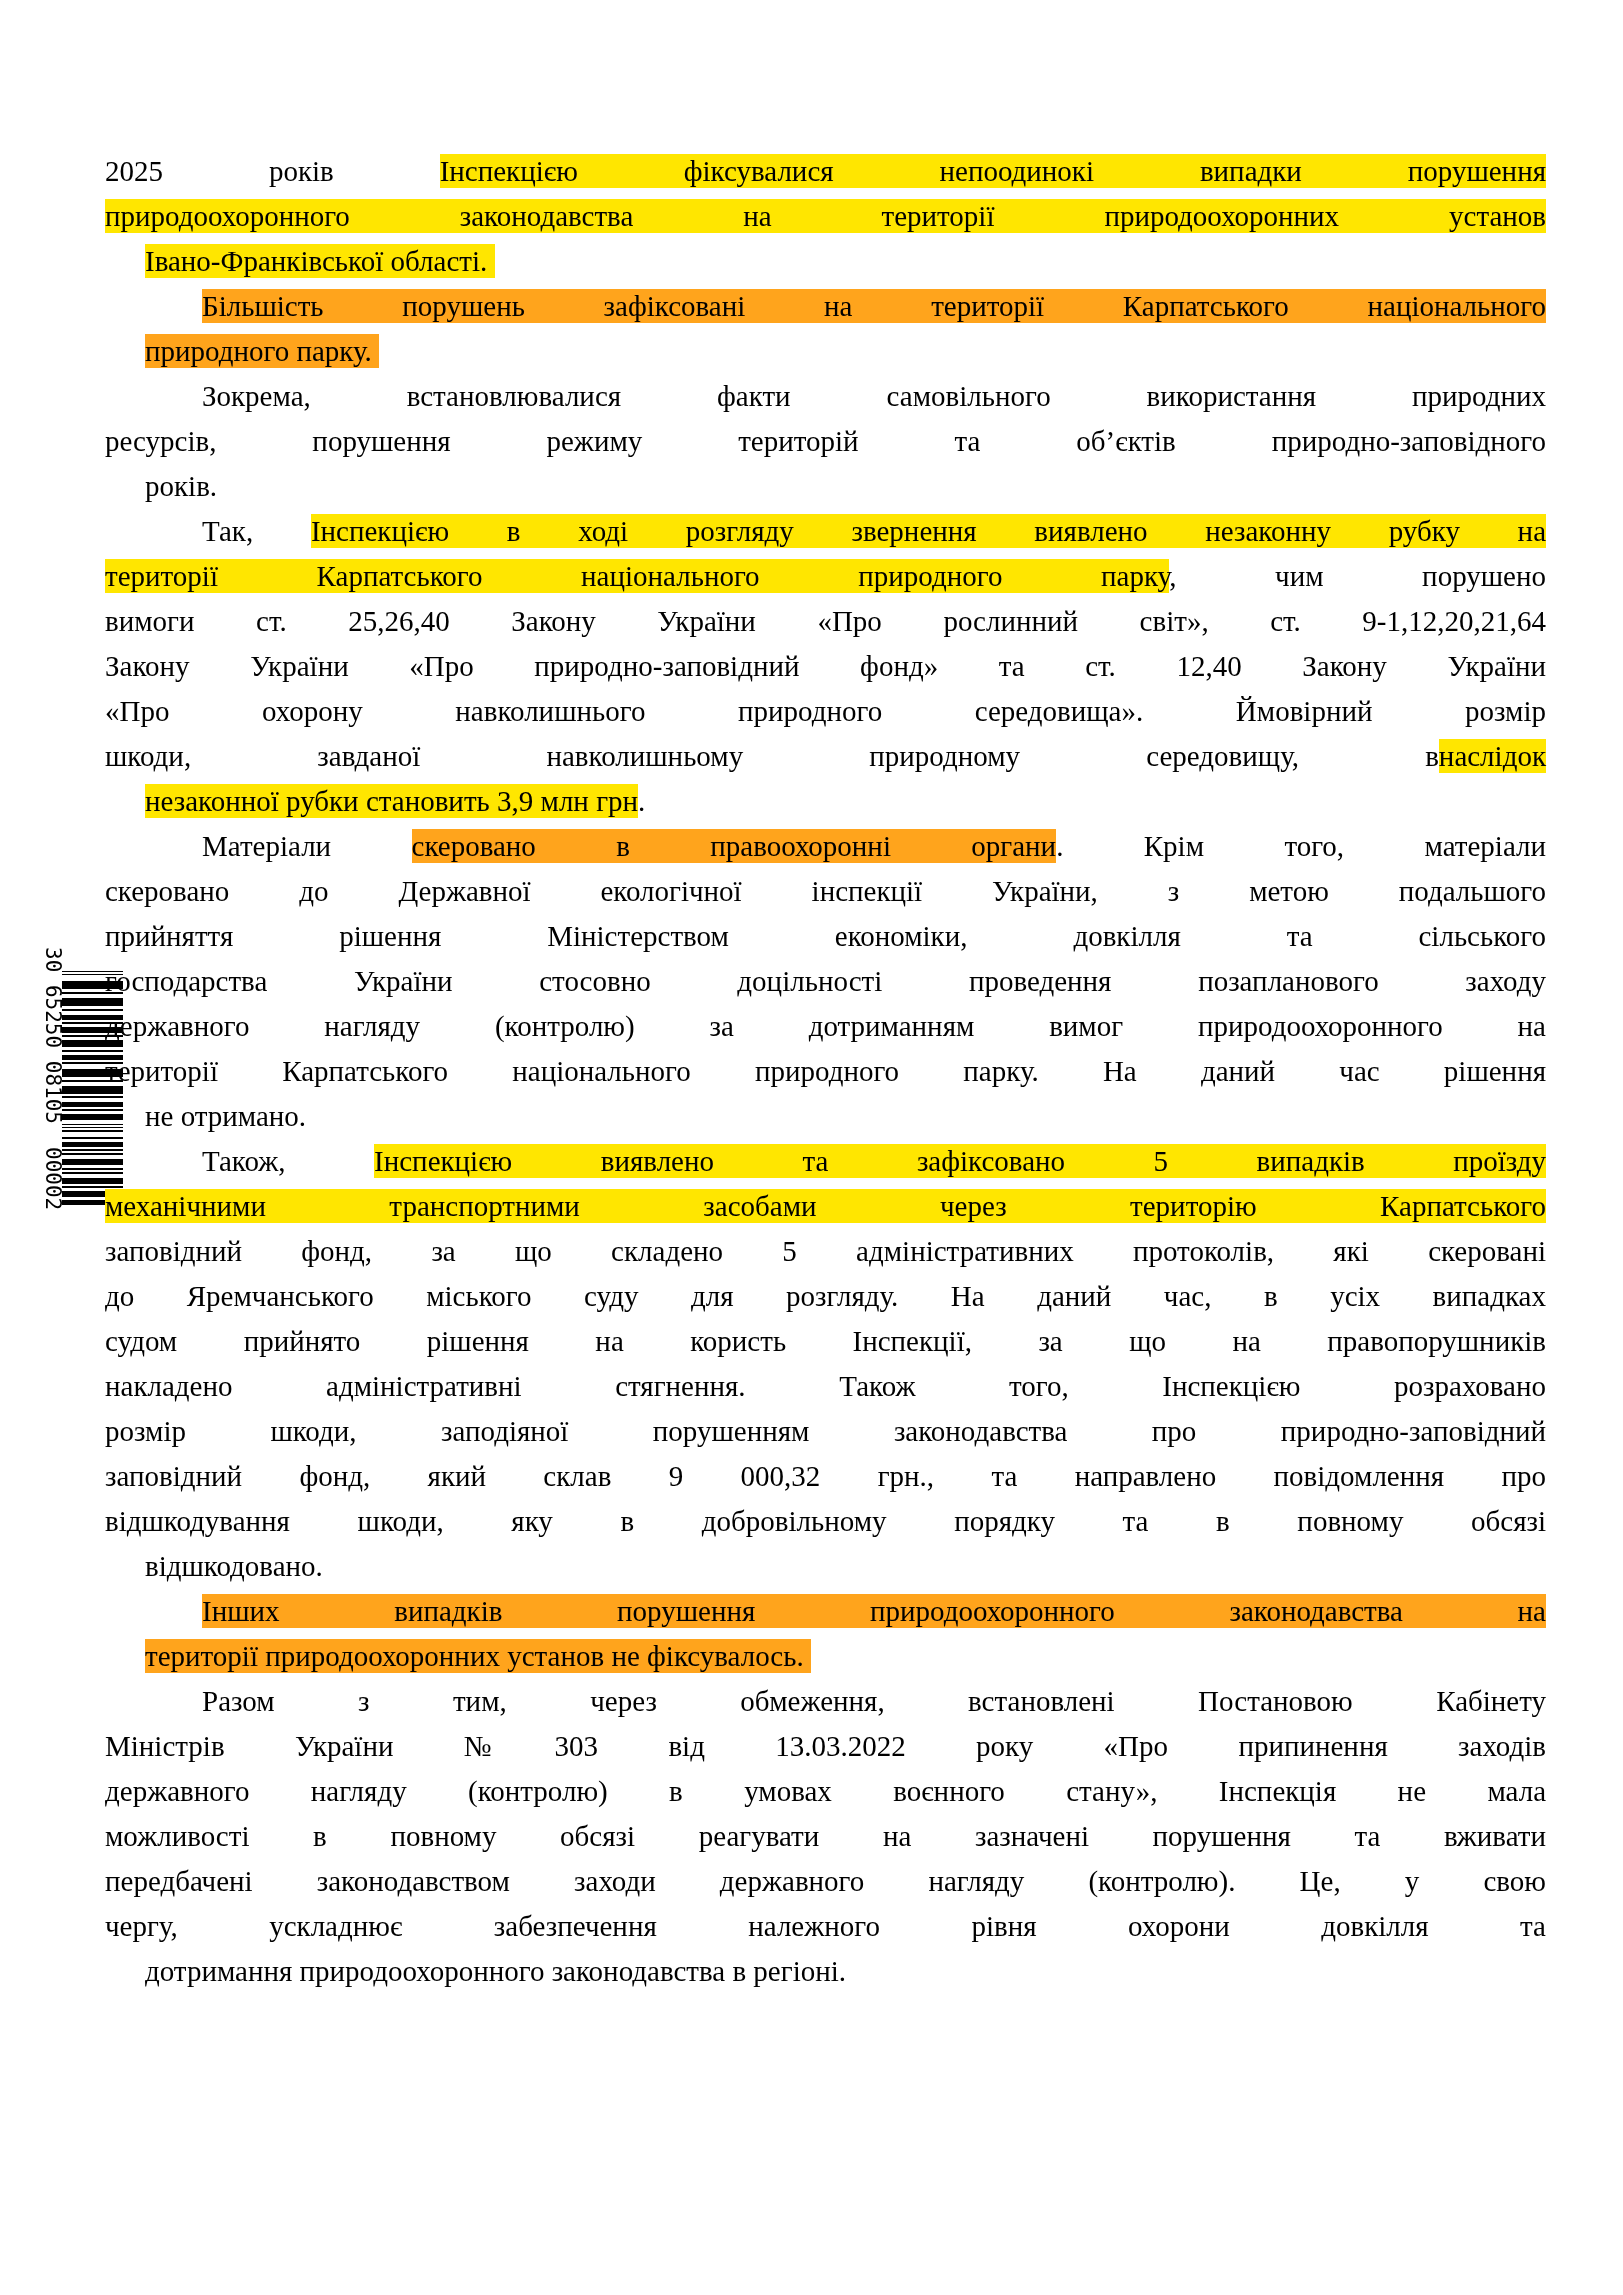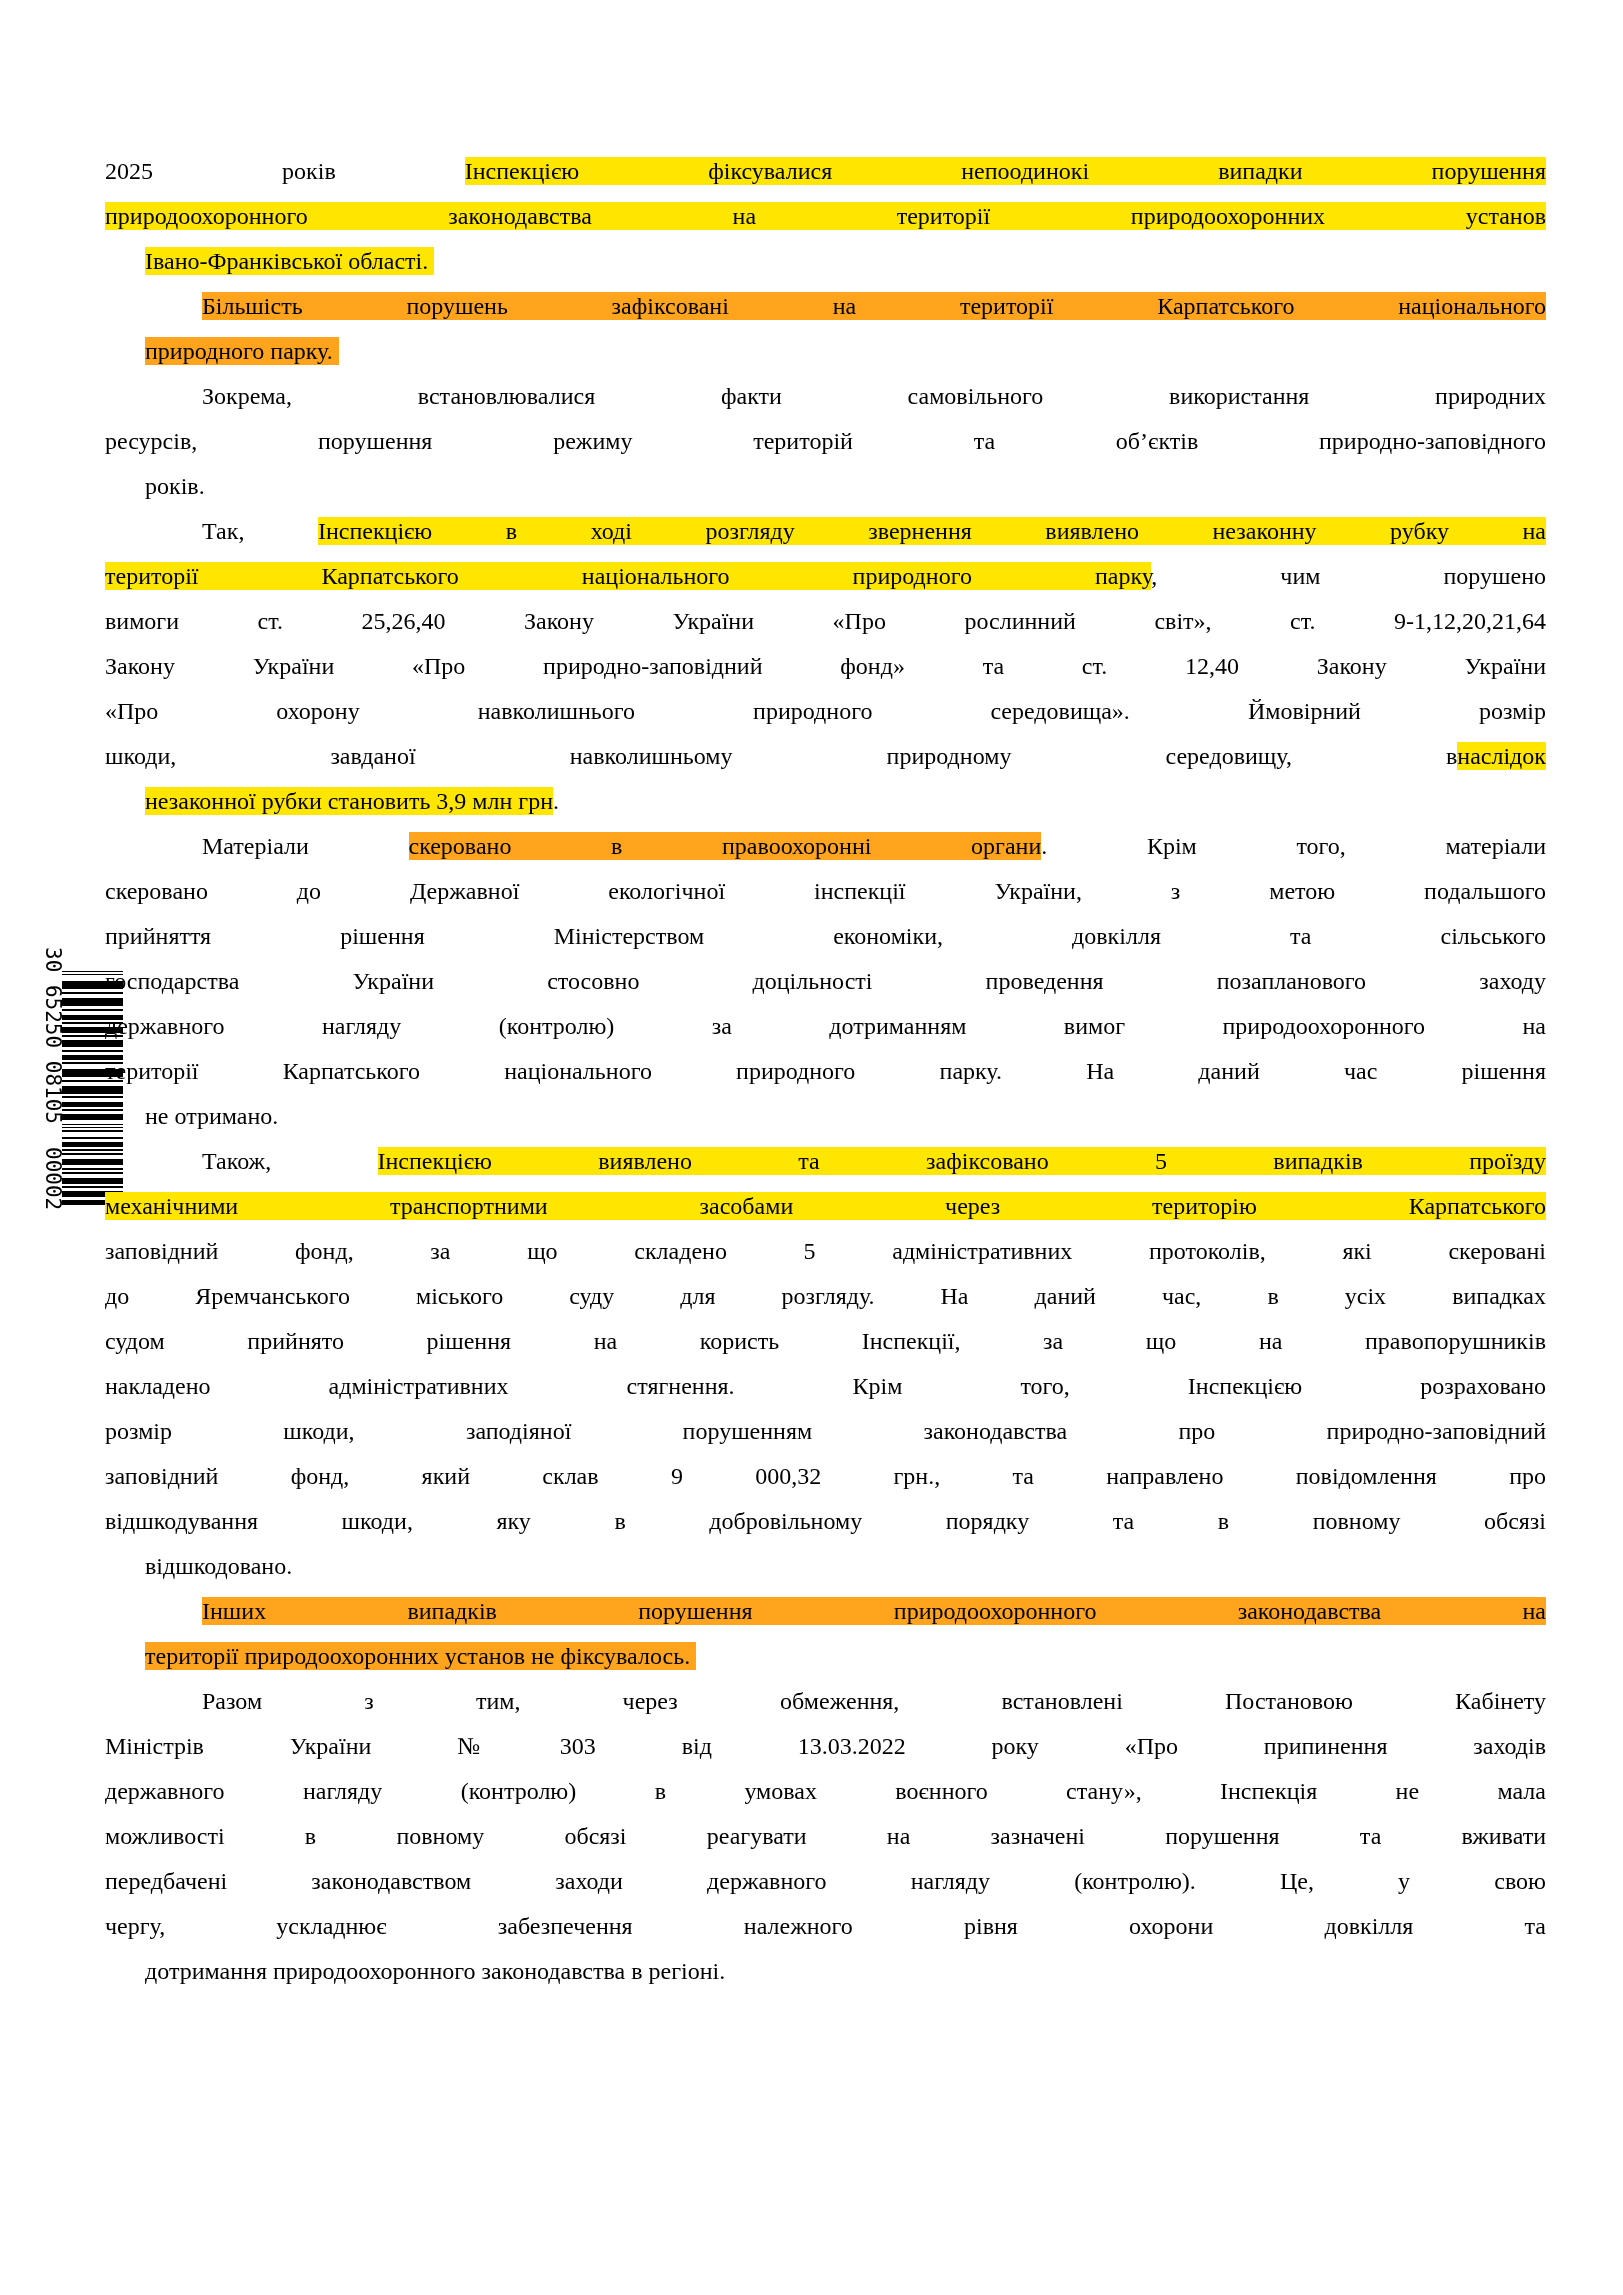--- a/index.html
+++ b/index.html
@@ -8,21 +8,21 @@
     width:1623px; height:2295px;
     background:#ffffff;
     overflow:hidden;
     font-family:"Liberation Serif", serif;
     color:#000;
   }
   .text-block {
     position:absolute;
     left:105px; top:149px;
     width:1441px;
-    font-size:24px;
+    font-size:29px;
     line-height:45px;
   }
   .line {
     height:45px;
     text-align:justify;
     text-align-last:justify;
     overflow:visible;
   }
   .line.last { text-align-last:left;margin-left:40px; }
   .line.indent { text-indent:97px; }
@@ -125,21 +125,21 @@
       <div class="line"><span>прийняття рішення Міністерством економіки, довкілля та сільського</span></div>
       <div class="line"><span>господарства України стосовно доцільності проведення позапланового заходу</span></div>
       <div class="line"><span>державного нагляду (контролю) за дотриманням вимог природоохоронного на</span></div>
       <div class="line"><span>території Карпатського національного природного парку. На даний час рішення</span></div>
       <div class="line last"><span>не отримано.</span></div>
       <div class="line indent"><span>Також, </span><span class="hl-y">Інспекцією виявлено та зафіксовано 5 випадків проїзду</span></div>
       <div class="line"><span class="hl-y">механічними транспортними засобами через територію Карпатського</span></div>
       <div class="line"><span>заповідний фонд, за що складено 5 адміністративних протоколів, які скеровані</span></div>
       <div class="line"><span>до Яремчанського міського суду для розгляду. На даний час, в усіх випадках</span></div>
       <div class="line"><span>судом прийнято рішення на користь Інспекції, за що на правопорушників</span></div>
-      <div class="line"><span>накладено адміністративних стягнення. Крім того, Інспекцією розраховано</span></div>
+      <div class="line"><span>накладено адміністративні стягнення. Також того, Інспекцією розраховано</span></div>
       <div class="line"><span>розмір шкоди, заподіяної порушенням законодавства про природно-заповідний</span></div>
       <div class="line"><span>заповідний фонд, який склав 9 000,32 грн., та направлено повідомлення про</span></div>
       <div class="line"><span>відшкодування шкоди, яку в добровільному порядку та в повному обсязі</span></div>
       <div class="line last"><span>відшкодовано.</span></div>
       <div class="line indent"><span class="hl-o">Інших випадків порушення природоохоронного законодавства на</span></div>
       <div class="line last"><span class="hl-o">території природоохоронних установ не фіксувалось.&nbsp;</span></div>
       <div class="line indent"><span>Разом з тим, через обмеження, встановлені Постановою Кабінету</span></div>
       <div class="line"><span>Міністрів України №303 від 13.03.2022 року «Про припинення заходів</span></div>
       <div class="line"><span>державного нагляду (контролю) в умовах воєнного стану», Інспекція не мала</span></div>
       <div class="line"><span>можливості в повному обсязі реагувати на зазначені порушення та вживати</span></div>

